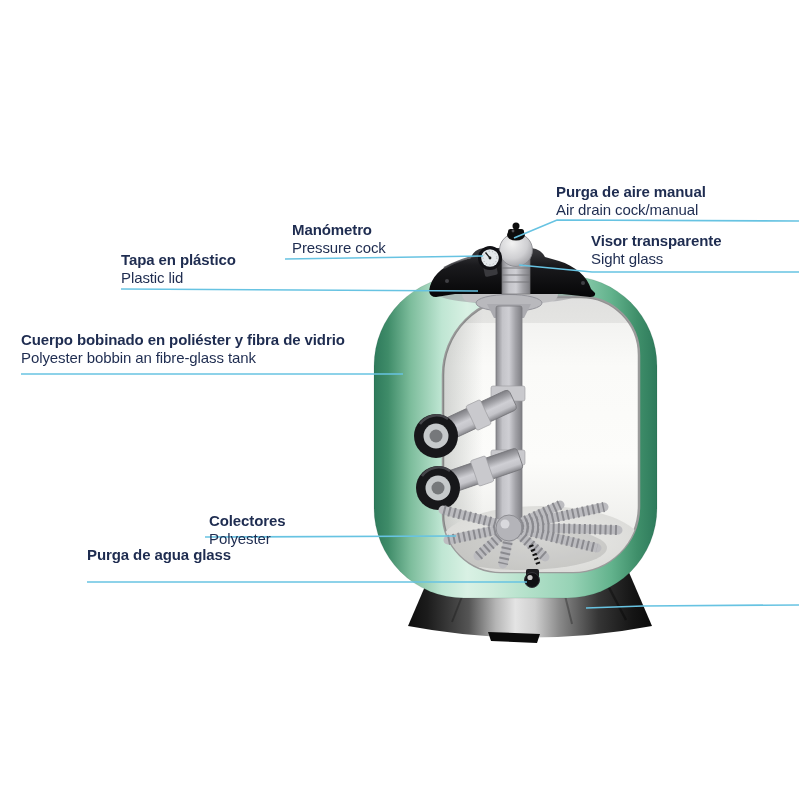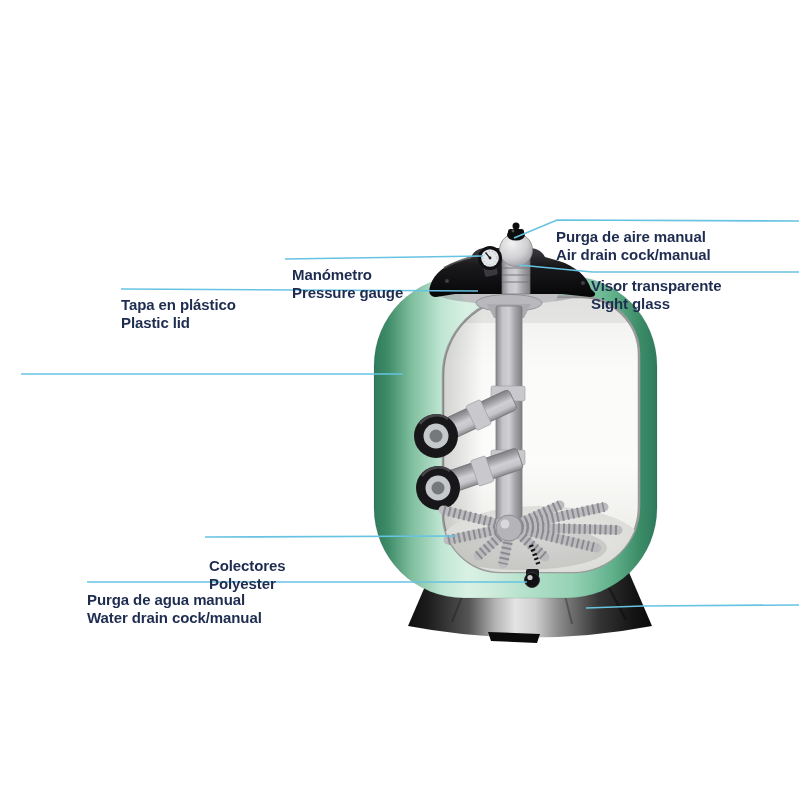--- a/index.html
+++ b/index.html
@@ -4,23 +4,23 @@
 <style>
   html,body{margin:0;padding:0;background:#ffffff;}
   .stage{
     position:relative;width:800px;height:800px;background:#ffffff;overflow:hidden;
     font-family:"Liberation Sans",sans-serif;
   }
   .stage svg{position:absolute;left:0;top:0;}
   .label{
     position:absolute;z-index:5;
     font-weight:700;font-size:15px;line-height:17.5px;letter-spacing:-0.1px;
-    color:#1e2c50;white-space:nowrap;margin-top:45px;
+    color:#1e2c50;white-space:nowrap;
   }
-  .label .en{font-weight:700;}
+  .label .en{font-weight:400;}
 </style>
 </head>
 <body>
 
 <div class="stage">
 
   <svg width="800" height="800" viewBox="0 0 800 800">
     <defs>
       <linearGradient id="gTank" x1="0" y1="0" x2="1" y2="0">
         <stop offset="0" stop-color="#2e7a5b"></stop>
@@ -229,40 +229,41 @@
     </g>
   </svg>
 
   <div class="label" style="left:556px;top:183px">
     <div class="es">Purga de aire manual</div>
     <div class="en">Air drain cock/manual</div>
   </div>
 
   <div class="label" style="left:292px;top:221px">
     <div class="es">Manómetro</div>
-    <div class="en">Pressure gauge</div>
+    <div class="en">Pressure cock</div>
   </div>
 
   <div class="label" style="left:121px;top:251px">
     <div class="es">Tapa en plástico</div>
     <div class="en">Plastic lid</div>
   </div>
 
   <div class="label" style="left:591px;top:232px">
     <div class="es">Visor transparente</div>
     <div class="en">Sight glass</div>
   </div>
 
   <div class="label" style="left:21px;top:331px">
+    <div class="es">Cuerpo bobinado en poliéster y fibra de vidrio</div>
+    <div class="en">Polyester bobbin an fibre-glass tank</div>
   </div>
 
   <div class="label" style="left:209px;top:512px">
     <div class="es">Colectores</div>
     <div class="en">Polyester</div>
   </div>
 
   <div class="label" style="left:87px;top:546px">
-    <div class="es">Purga de agua manual</div>
-    <div class="en">Water drain cock/manual</div>
+    <div class="es">Purga de agua glass</div>
   </div>
 
 
 </div>
 
 </body></html>

